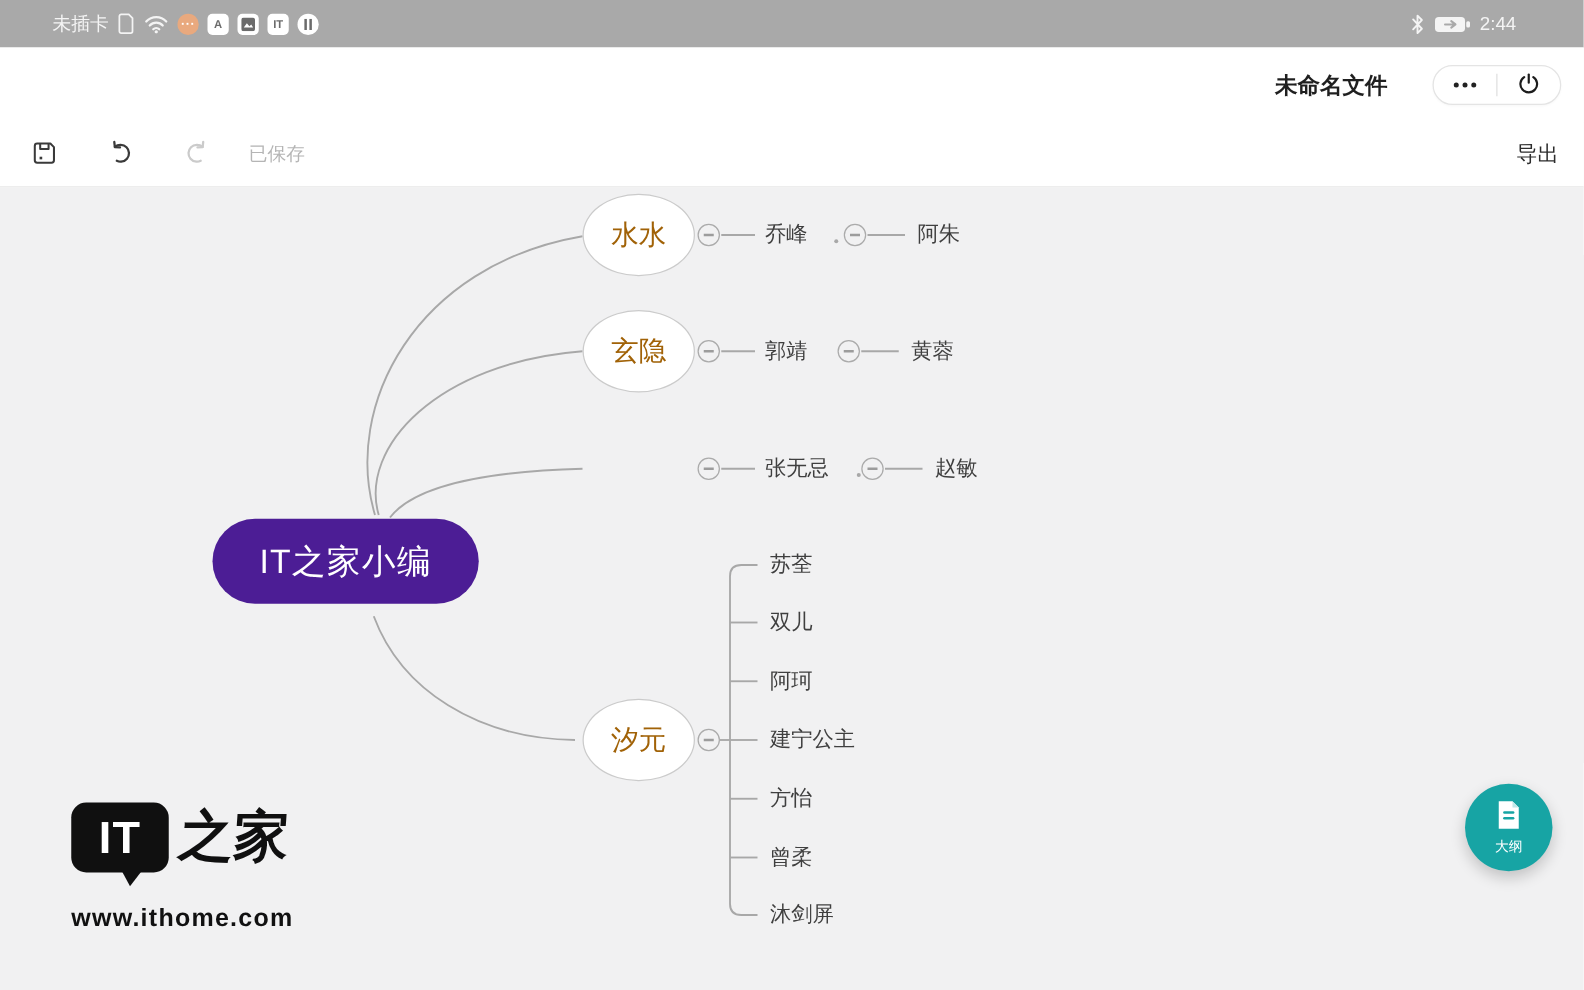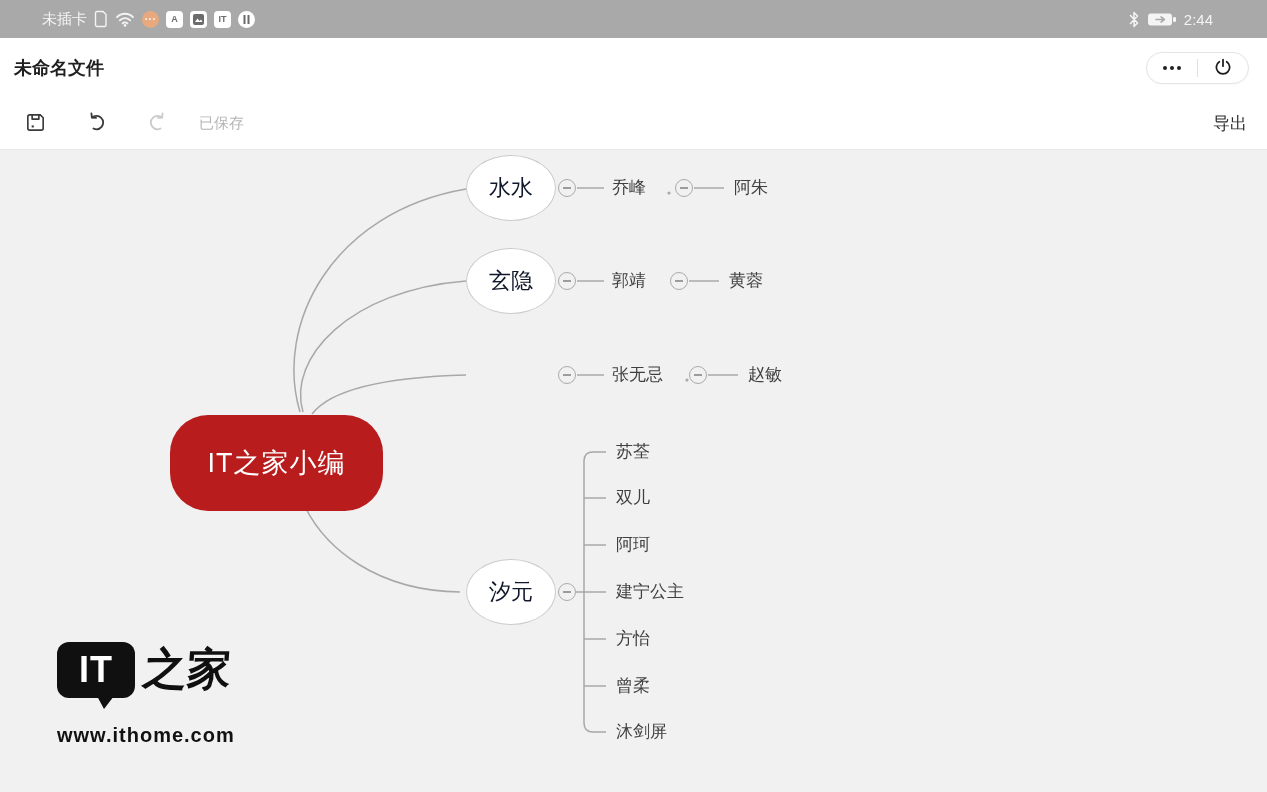--- a/index.html
+++ b/index.html
@@ -20,21 +20,21 @@
     width:17px; height:17px; border-radius:4px; background:#fff;
     display:inline-flex; align-items:center; justify-content:center;
     font-size:9px; font-weight:bold; color:#6b6b6b;
   }
   .badge.round { border-radius:50%; }
   .badge.orange { background:#e9a97e; color:#fff; border-radius:50%; font-size:10px; letter-spacing:.5px; }
   .sb-time { font-size:15px; color:#f4f4f4; }
   
   .header {
     height:60px; background:#fff; display:flex; align-items:center;
-    justify-content:space-between; padding:0 18px 0 14px;
+    justify-content:flex-end; padding:0 18px 0 14px;gap:36px;
   }
   .doc-title { font-size:18px; font-weight:600; color:#1f1f1f; }
   .capsule {
     display:flex; align-items:center; height:32px; background:#fff;
     border:1px solid #e4e4e4; border-radius:16px; overflow:hidden;
     box-shadow:0 1px 2px rgba(0,0,0,.03);
   }
   .capsule-half {
     width:50px; height:100%; display:flex; align-items:center; justify-content:center;
     background:none; border:none; cursor:pointer;
@@ -56,25 +56,25 @@
   }
   
   .canvas {
     position:relative; width:1267px; height:642px; background:#f1f1f2; overflow:hidden;
   }
   .edges { position:absolute; left:0; top:0; }
   .node-oval {
     position:absolute; width:90px; height:66px; border-radius:50%;
     background:#fff; border:1.5px solid #cbcbcb;
     display:flex; align-items:center; justify-content:center;
-    font-size:22px; color:#0f172a; cursor:pointer;
+    font-size:22px; color:#a16207; cursor:pointer;
   }
   .root-node {
-    position:absolute; left:170px; top:265px; width:213px; height:96px;
-    border-radius:38px; background:#b91c1c; color:#fff;
+    position:absolute; left:170px; top:265px; width:213px; height:68px;
+    border-radius:38px; background:#4c1d95; color:#fff;
     display:flex; align-items:center; justify-content:center;
     font-size:27px; letter-spacing:1px; cursor:pointer;
   }
   .collapse-btn {
     position:absolute; width:18px; height:18px; border-radius:50%;
     background:#f1f1f2; border:1px solid #ababab; cursor:pointer; padding:0;
   }
   .collapse-btn::after {
     content:""; position:absolute; left:4px; right:4px; top:7px;
     height:1.5px; background:#9c9c9c;
@@ -284,14 +284,25 @@
     <div class="wm-row">
       <div class="wm-bubble">
         <span>IT</span>
         <span class="wm-tail"></span>
       </div>
       <div class="wm-zhijia">之家</div>
     </div>
     <div class="wm-url">www.ithome.com</div>
   </div>
 
+  <button class="fab">
+    <span>
+      <svg width="24" height="26" viewBox="0 0 24 26">
+        <path d="M4 2 h11 l5 5 v17 h-16 z" fill="#ffffff"></path>
+        <path d="M15 2 l5 5 h-5 z" fill="#bfe8e8"></path>
+        <rect x="7.5" y="10" width="9" height="2" rx="1" fill="#17a4a4"></rect>
+        <rect x="7.5" y="14.5" width="9" height="2" rx="1" fill="#17a4a4"></rect>
+      </svg>
+    </span>
+    <span class="fab-label">大纲</span>
+  </button>
 
 </div>
 
 </body></html>

